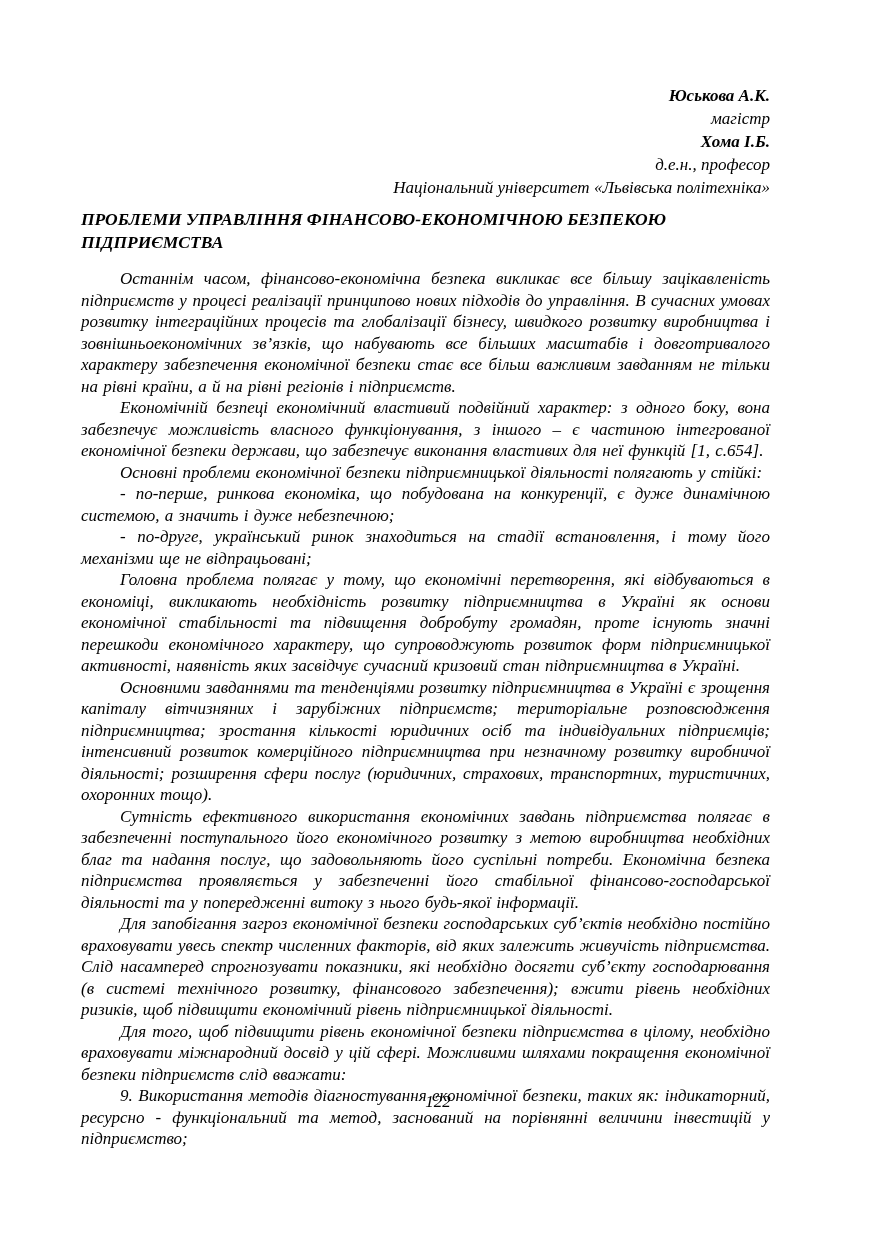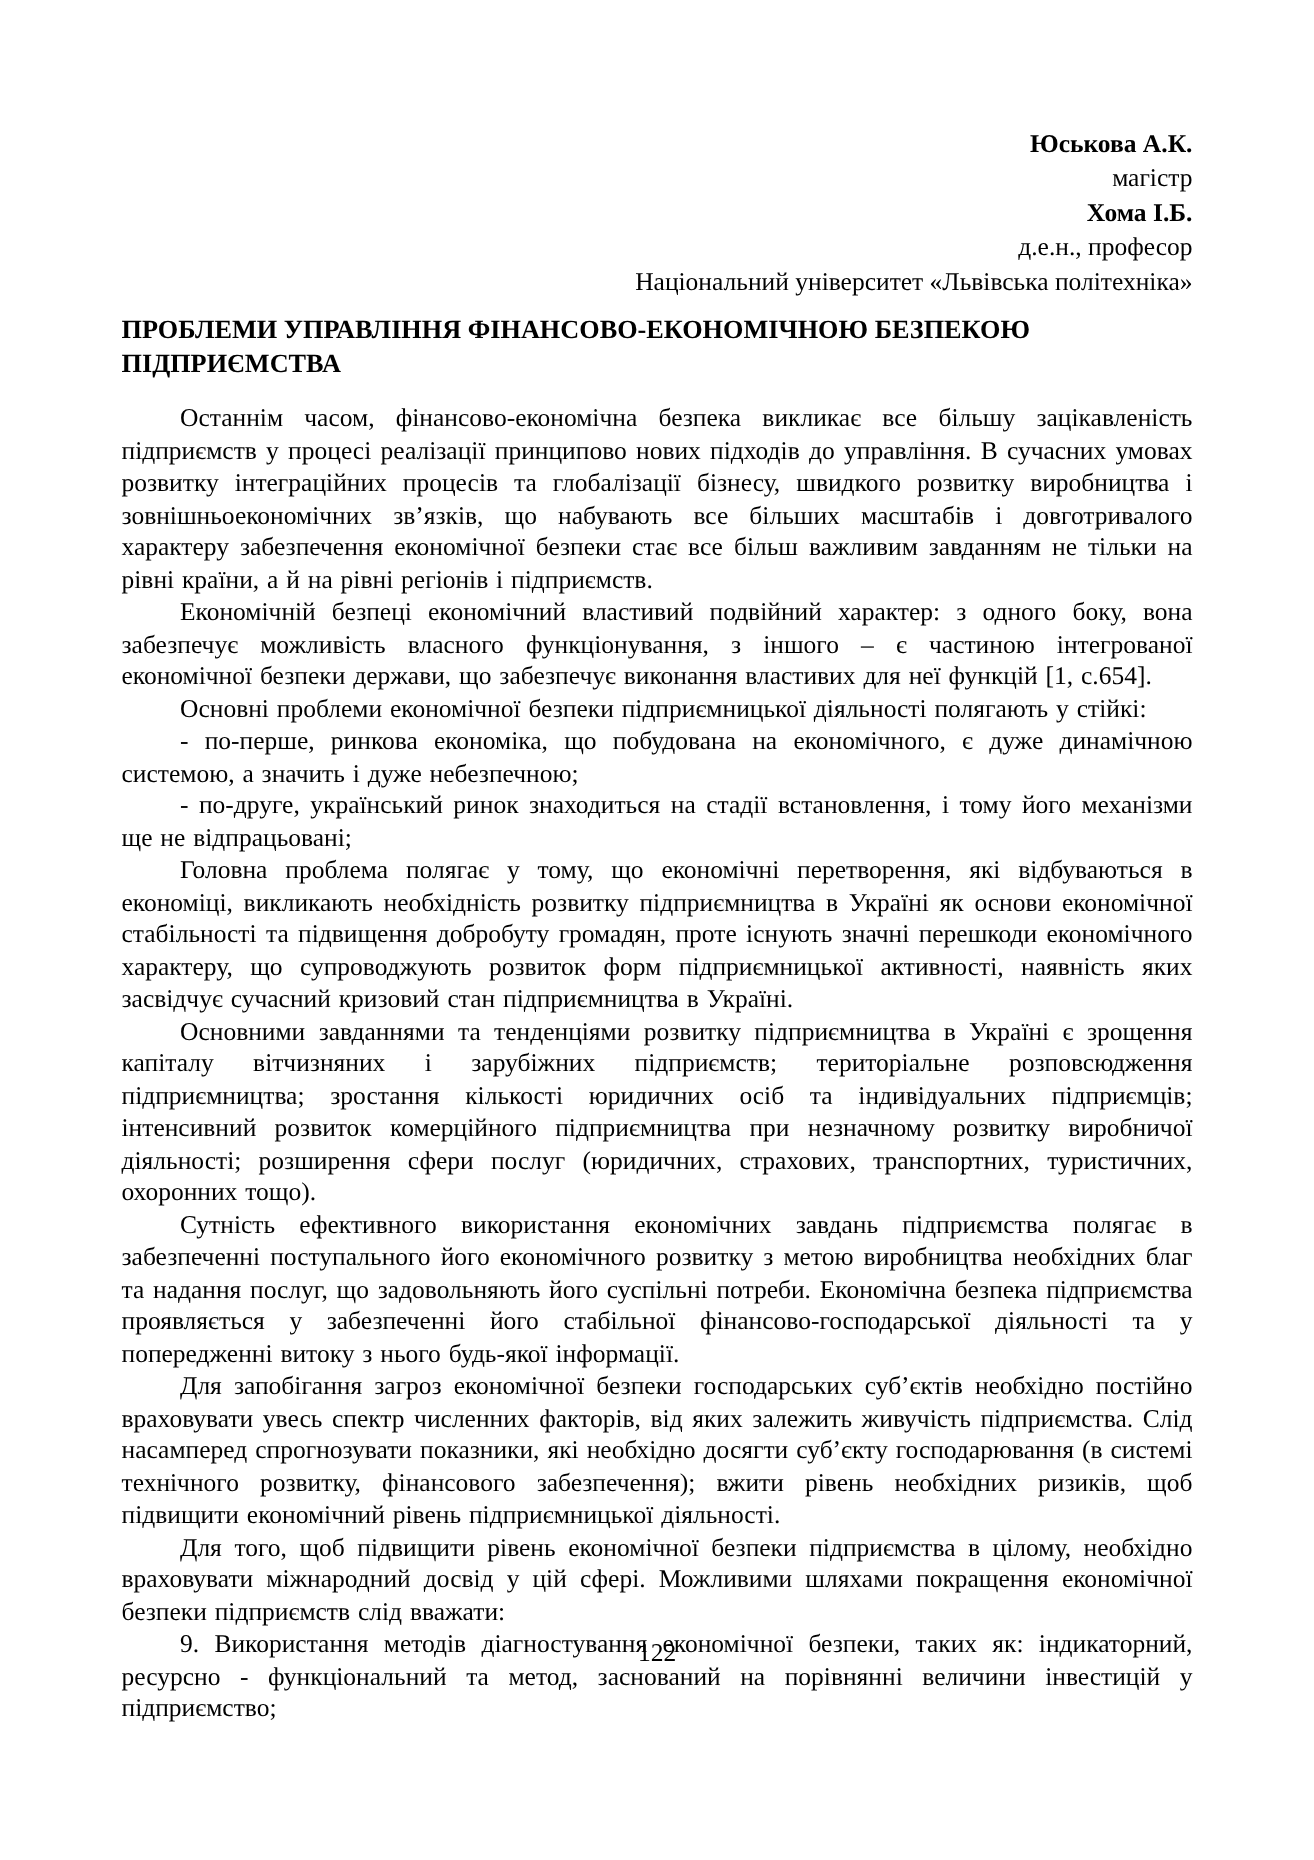--- a/index.html
+++ b/index.html
@@ -10,22 +10,23 @@
     position: relative;
     overflow: hidden;
     font-family: "Liberation Serif", serif;
     color: #000000;
   }
   .page {
     position: absolute;
     top: 0; left: 0;
     width: 876px;
     height: 1240px;
-    padding: 84px 81px 0 81px;
+    padding: 84px 106px 0 81px;
     background: #ffffff;
+    font-style: italic;
   }
   .author-block {
     text-align: right;
     font-size: 17px;
     line-height: 23px;
   }
   .author-line { display: block; }
   .author-line.bold { font-weight: bold; }
   .paper-title {
     margin-top: 9px;
@@ -63,21 +64,21 @@
     <span class="author-line">д.е.н., професор</span>
     <span class="author-line">Національний університет «Львівська політехніка»</span>
   </div>
 
   <div class="paper-title">ПРОБЛЕМИ УПРАВЛІННЯ ФІНАНСОВО-ЕКОНОМІЧНОЮ БЕЗПЕКОЮ ПІДПРИЄМСТВА</div>
 
   <div class="content">
     <p>Останнім часом, фінансово-економічна безпека викликає все більшу зацікавленість підприємств у процесі реалізації принципово нових підходів до управління. В сучасних умовах розвитку інтеграційних процесів та глобалізації бізнесу, швидкого розвитку виробництва і зовнішньоекономічних зв’язків, що набувають все більших масштабів і довготривалого характеру забезпечення економічної безпеки стає все більш важливим завданням не тільки на рівні країни, а й на рівні регіонів і підприємств.</p>
     <p>Економічній безпеці економічний властивий подвійний характер: з одного боку, вона забезпечує можливість власного функціонування, з іншого – є частиною інтегрованої економічної безпеки держави, що забезпечує виконання властивих для неї функцій [1, с.654].</p>
     <p>Основні проблеми економічної безпеки підприємницької діяльності полягають у стійкі:</p>
-    <p>- по-перше, ринкова економіка, що побудована на економічного, є дуже динамічною системою, а значить і дуже небезпечною;</p>
+    <p>- по-перше, ринкова економіка, що побудована на конкуренції, є дуже динамічною системою, а значить і дуже небезпечною;</p>
     <p>- по-друге, український ринок знаходиться на стадії встановлення, і тому його механізми ще не відпрацьовані;</p>
     <p>Головна проблема полягає у тому, що економічні перетворення, які відбуваються в економіці, викликають необхідність розвитку підприємництва в Україні як основи економічної стабільності та підвищення добробуту громадян, проте існують значні перешкоди економічного характеру, що супроводжують розвиток форм підприємницької активності, наявність яких засвідчує сучасний кризовий стан підприємництва в Україні.</p>
     <p>Основними завданнями та тенденціями розвитку підприємництва в Україні є зрощення капіталу вітчизняних і зарубіжних підприємств; територіальне розповсюдження підприємництва; зростання кількості юридичних осіб та індивідуальних підприємців; інтенсивний розвиток комерційного підприємництва при незначному розвитку виробничої діяльності; розширення сфери послуг (юридичних, страхових, транспортних, туристичних, охоронних тощо).</p>
     <p>Сутність ефективного використання економічних завдань підприємства полягає в забезпеченні поступального його економічного розвитку з метою виробництва необхідних благ та надання послуг, що задовольняють його суспільні потреби. Економічна безпека підприємства проявляється у забезпеченні його стабільної фінансово-господарської діяльності та у попередженні витоку з нього будь-якої інформації.</p>
     <p>Для запобігання загроз економічної безпеки господарських суб’єктів необхідно постійно враховувати увесь спектр численних факторів, від яких залежить живучість підприємства. Слід насамперед спрогнозувати показники, які необхідно досягти суб’єкту господарювання (в системі технічного розвитку, фінансового забезпечення); вжити рівень необхідних ризиків, щоб підвищити економічний рівень підприємницької діяльності.</p>
     <p>Для того, щоб підвищити рівень економічної безпеки підприємства в цілому, необхідно враховувати міжнародний досвід у цій сфері. Можливими шляхами покращення економічної безпеки підприємств слід вважати:</p>
     <p>9. Використання методів діагностування економічної безпеки, таких як: індикаторний, ресурсно - функціональний та метод, заснований на порівнянні величини інвестицій у підприємство;</p>
   </div>
 
   <div class="page-number">122</div>

